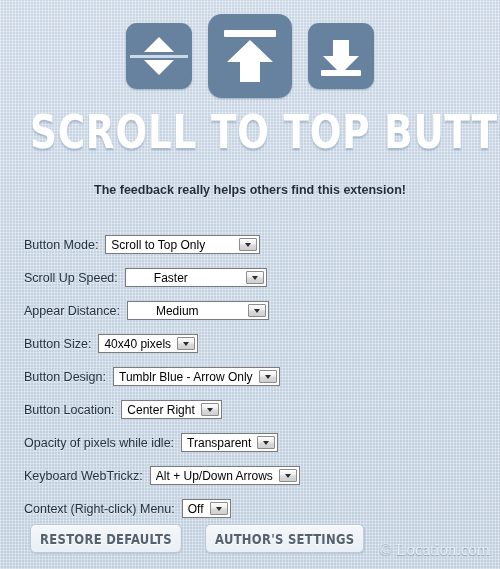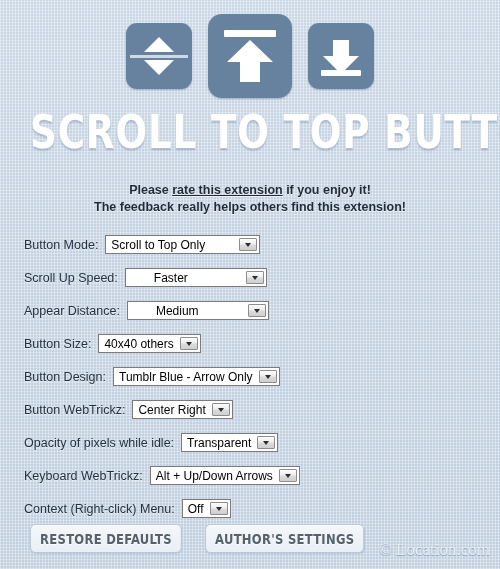--- a/index.html
+++ b/index.html
@@ -261,21 +261,20 @@
         </svg>
       </div>
       <div class="bar-bottom"></div>
     </div>
 
   </div>
 
   <div class="title">SCROLL TO TOP BUTTON</div>
 
   <div class="subtitle">
-    <div><span>Please </span><span class="link">rate this extension</span><span> if you enjoy it!</span></div>
     <div>The feedback really helps others find this extension!</div>
   </div>
 
   <div class="form">
 
     <div class="row">
       <span class="label">Button Mode:</span>
       <span class="select wide">
         <span class="val">Scroll to Top Only</span>
         <span class="arrow">
@@ -300,39 +299,39 @@
         <span class="val">Medium</span>
         <span class="arrow">
             <i></i>
           </span>
       </span>
     </div>
 
     <div class="row">
       <span class="label">Button Size:</span>
       <span class="select">
-        <span class="val">40x40 others</span>
+        <span class="val">40x40 pixels</span>
         <span class="arrow">
             <i></i>
           </span>
       </span>
     </div>
 
     <div class="row">
       <span class="label">Button Design:</span>
       <span class="select">
         <span class="val">Tumblr Blue - Arrow Only</span>
         <span class="arrow">
             <i></i>
           </span>
       </span>
     </div>
 
     <div class="row">
-      <span class="label">Button WebTrickz:</span>
+      <span class="label">Button Location:</span>
       <span class="select">
         <span class="val">Center Right</span>
         <span class="arrow">
             <i></i>
           </span>
       </span>
     </div>
 
     <div class="row">
       <span class="label">Opacity of pixels while idle:</span>

